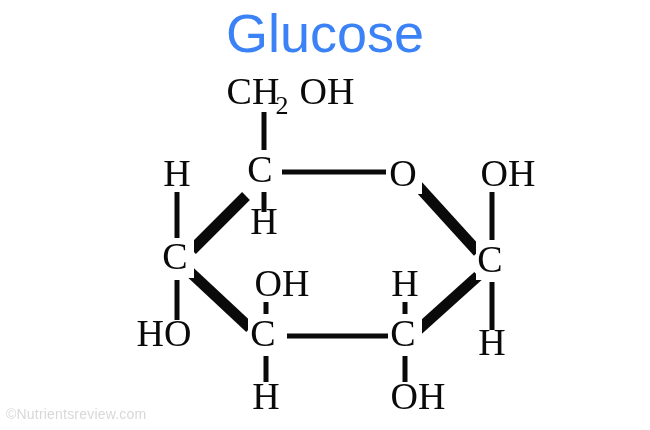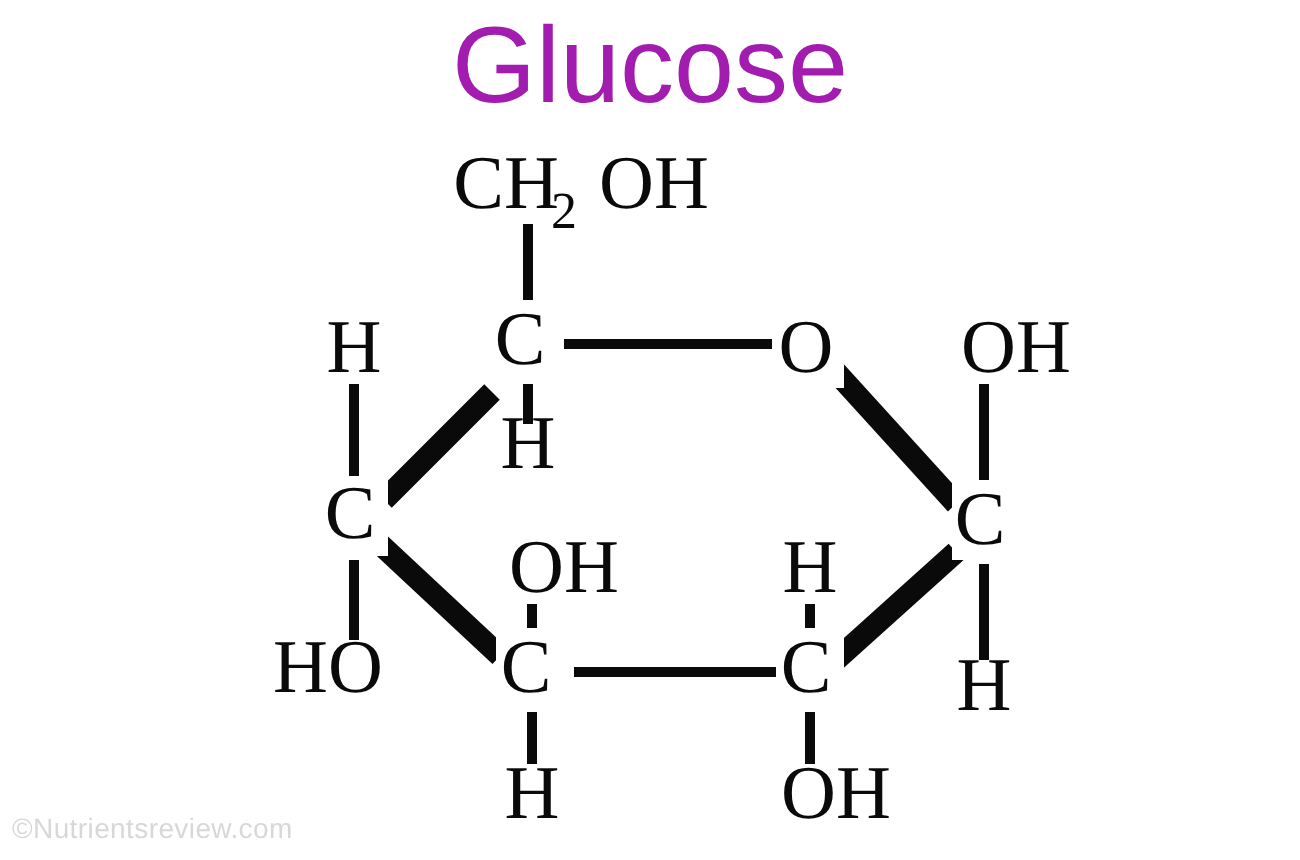--- a/index.html
+++ b/index.html
@@ -23,21 +23,21 @@
   #title {
     position: absolute;
     top: 2px;
     left: 0;
     width: 650px;
     text-align: center;
     font-family: "Liberation Sans", sans-serif;
     font-size: 54px;
     font-weight: 400;
     letter-spacing: 0px;
-    color: #a21caf;
+    color: #3b82f6;
     line-height: 62px;
     white-space: nowrap;
   }
   #structure {
     position: absolute;
     top: 0;
     left: 0;
   }
   #watermark {
     position: absolute;

